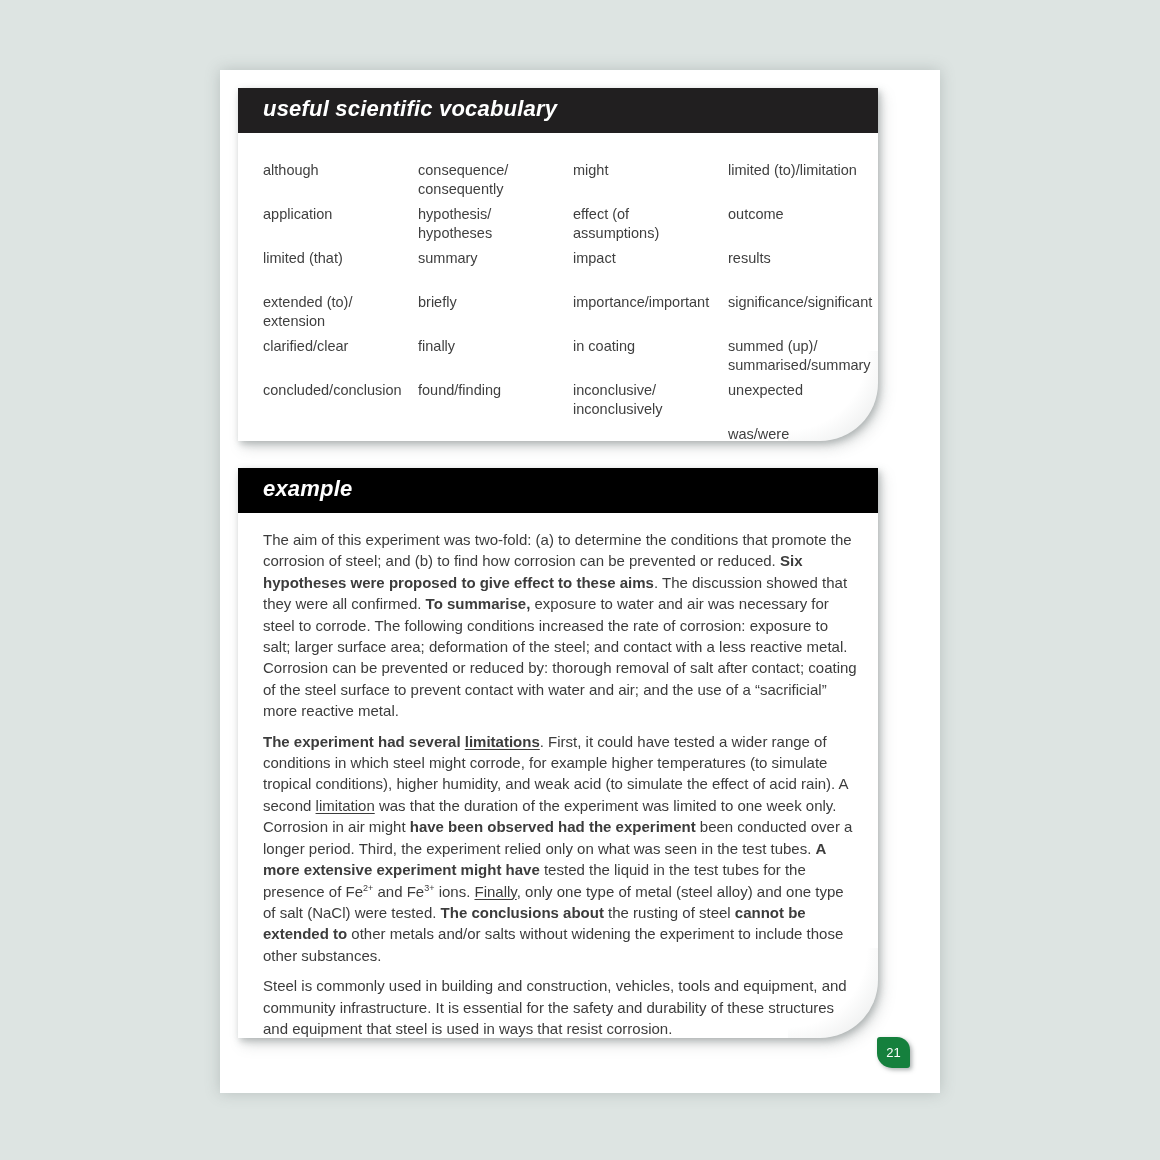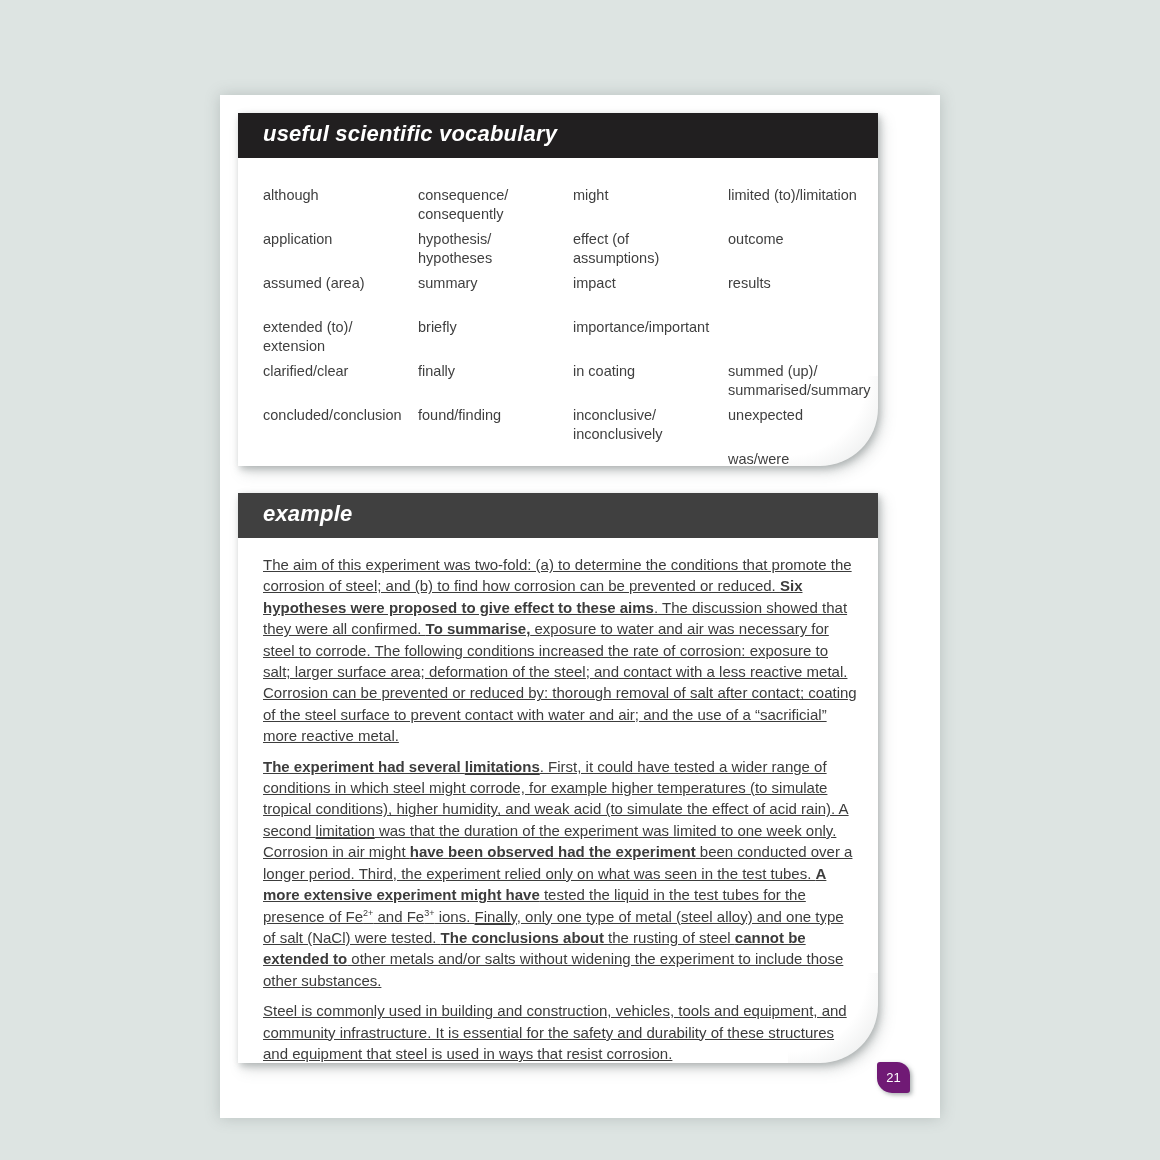--- a/index.html
+++ b/index.html
@@ -6,65 +6,64 @@
   body{
     width:1160px;height:1160px;overflow:hidden;
     background:#dde4e2;
     font-family:"Liberation Sans","DejaVu Sans",sans-serif;
   }
   .canvas{position:relative;width:1160px;height:1160px;}
   .page{
     position:absolute;left:220px;top:70px;width:720px;height:1023px;
     background:#ffffff;
     box-shadow:0 0 14px rgba(90,100,100,.28);
-    margin-top:25px;
   }
   .box{
     position:absolute;left:18px;width:640px;
     background:#ffffff;
     border-radius:0 0 58px 0;
     box-shadow:2px 3px 7px rgba(110,120,120,.45), 5px 7px 14px rgba(110,120,120,.22);
   }
   .box::after{
     content:"";position:absolute;right:0;bottom:0;width:90px;height:90px;
     border-bottom-right-radius:58px;
     background:radial-gradient(circle at 0% 0%, rgba(0,0,0,0) 62%, rgba(90,100,100,.10) 86%, rgba(90,100,100,.16) 100%);
     pointer-events:none;
   }
   .vocab-box{top:18px;height:353px;}
   .example-box{top:398px;height:570px;}
   .bar{
     height:45px;display:flex;align-items:center;padding-left:25px;box-sizing:border-box;
   }
   .bar-black{background:#211f20;}
-  .bar-gray{background:#404040;}
+  .bar-gray{background:#000000;}
   .bar-title{
     color:#ffffff;font-size:22px;font-weight:bold;font-style:italic;
     letter-spacing:.2px;padding-bottom:3px;
   }
   .vocab-table{
     padding:28px 12px 0 25px;color:#3f3f3f;
     font-size:14.5px;line-height:19px;
   }
   .vocab-row{
     display:grid;grid-template-columns:155px 155px 155px 1fr;
     min-height:38px;margin-bottom:6px;
   }
   .vocab-cell{white-space:pre-line;padding-right:6px;}
   .example-body{
     padding:16px 20px 0 25px;color:#3c3c3c;
-    font-size:15px;line-height:21.4px;text-decoration:underline;
+    font-size:15px;line-height:21.4px;
   }
   .example-body p{margin:0 0 9px 0;}
   .example-body .b{font-weight:bold;}
   .example-body .u{text-decoration:underline;text-underline-offset:2px;text-decoration-thickness:1px;}
   .example-body sup{font-size:9px;line-height:0;}
   .page-badge{
     position:absolute;left:657px;top:967px;width:33px;height:31px;
-    background:#701a75;border-radius:3px 13px 3px 15px;
+    background:#15803d;border-radius:3px 13px 3px 15px;
     box-shadow:2px 2px 4px rgba(90,100,100,.5);
     display:flex;align-items:center;justify-content:center;
     color:#ffffff;font-size:13px;
   }
 </style>
 </head>
 <body>
 
 <div class="canvas">
   <div class="page">
@@ -83,30 +82,31 @@
           </div>
           <div class="vocab-row">
             <span class="vocab-cell">application</span>
             <span class="vocab-cell">hypothesis/
 hypotheses</span>
             <span class="vocab-cell">effect (of
 assumptions)</span>
             <span class="vocab-cell">outcome</span>
           </div>
           <div class="vocab-row">
-            <span class="vocab-cell">assumed (area)</span>
+            <span class="vocab-cell">limited (that)</span>
             <span class="vocab-cell">summary</span>
             <span class="vocab-cell">impact</span>
             <span class="vocab-cell">results</span>
           </div>
           <div class="vocab-row">
             <span class="vocab-cell">extended (to)/
 extension</span>
             <span class="vocab-cell">briefly</span>
             <span class="vocab-cell">importance/important</span>
+            <span class="vocab-cell">significance/significant</span>
           </div>
           <div class="vocab-row">
             <span class="vocab-cell">clarified/clear</span>
             <span class="vocab-cell">finally</span>
             <span class="vocab-cell">in coating</span>
             <span class="vocab-cell">summed (up)/
 summarised/summary</span>
           </div>
           <div class="vocab-row">
             <span class="vocab-cell">concluded/conclusion</span>

